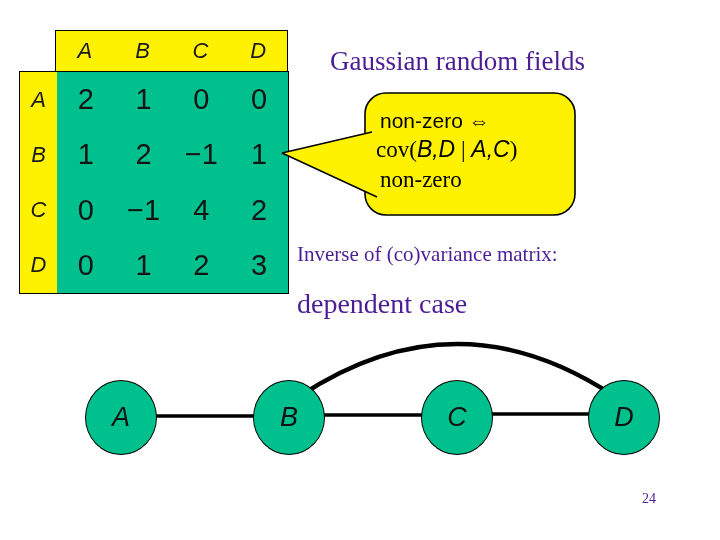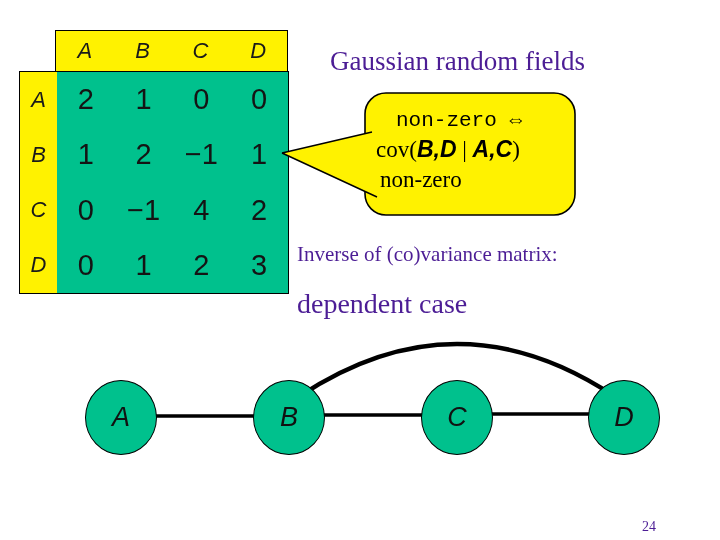--- a/index.html
+++ b/index.html
@@ -19,28 +19,28 @@
   .matrix-grid{flex:1;background:#00c18d;display:grid;
     grid-template-columns:repeat(4,1fr);grid-template-rows:repeat(4,1fr);
     align-items:center;justify-items:center;}
   .matrix-grid .cell{font-size:29px;color:#141414;}
 
   
   .serif{font-family:"Liberation Serif",serif;color:#4c1d95;}
   .title{position:absolute;left:330px;top:46px;font-size:27px;white-space:nowrap;}
   .caption-inverse{position:absolute;left:297px;top:242px;font-size:21px;white-space:nowrap;}
   .caption-dependent{position:absolute;left:297px;top:288px;font-size:28px;white-space:nowrap;}
-  .page-number{position:absolute;left:642px;top:491px;font-size:14px;margin-top:28px;}
+  .page-number{position:absolute;left:642px;top:491px;font-size:14px;}
 
   
   .callout-svg{position:absolute;left:270px;top:85px;width:320px;height:140px;}
   .callout-text{position:absolute;color:#000;}
-  .co-line1{left:396px;top:109px;font-family:Liberation Mono, monospace;font-size:21px;white-space:nowrap;}
+  .co-line1{left:380px;top:109px;font-family:Liberation Sans, sans-serif;font-size:21px;white-space:nowrap;}
   .co-formula{left:376px;top:136px;font-size:23px;white-space:nowrap;font-family:"Liberation Serif",serif;}
-  .co-formula .it{font-style:italic;font-family:"Liberation Sans",sans-serif;font-weight:bold;}
+  .co-formula .it{font-style:italic;font-family:"Liberation Sans",sans-serif;}
   .co-formula .rm{font-style:normal;text-align:center;}
   .co-line3{left:380px;top:167px;font-family:"Liberation Serif",serif;font-size:23px;white-space:nowrap;}
 
   
   .graph-svg{position:absolute;left:0;top:320px;width:720px;height:160px;}
   .node{position:absolute;width:72px;height:75px;box-sizing:border-box;
     background:#00c18d;border:1px solid #000;border-radius:50%;
     display:flex;align-items:center;justify-content:center;
     font-style:italic;font-size:27px;color:#111;}
   .node-a{left:85px;top:380px;}

